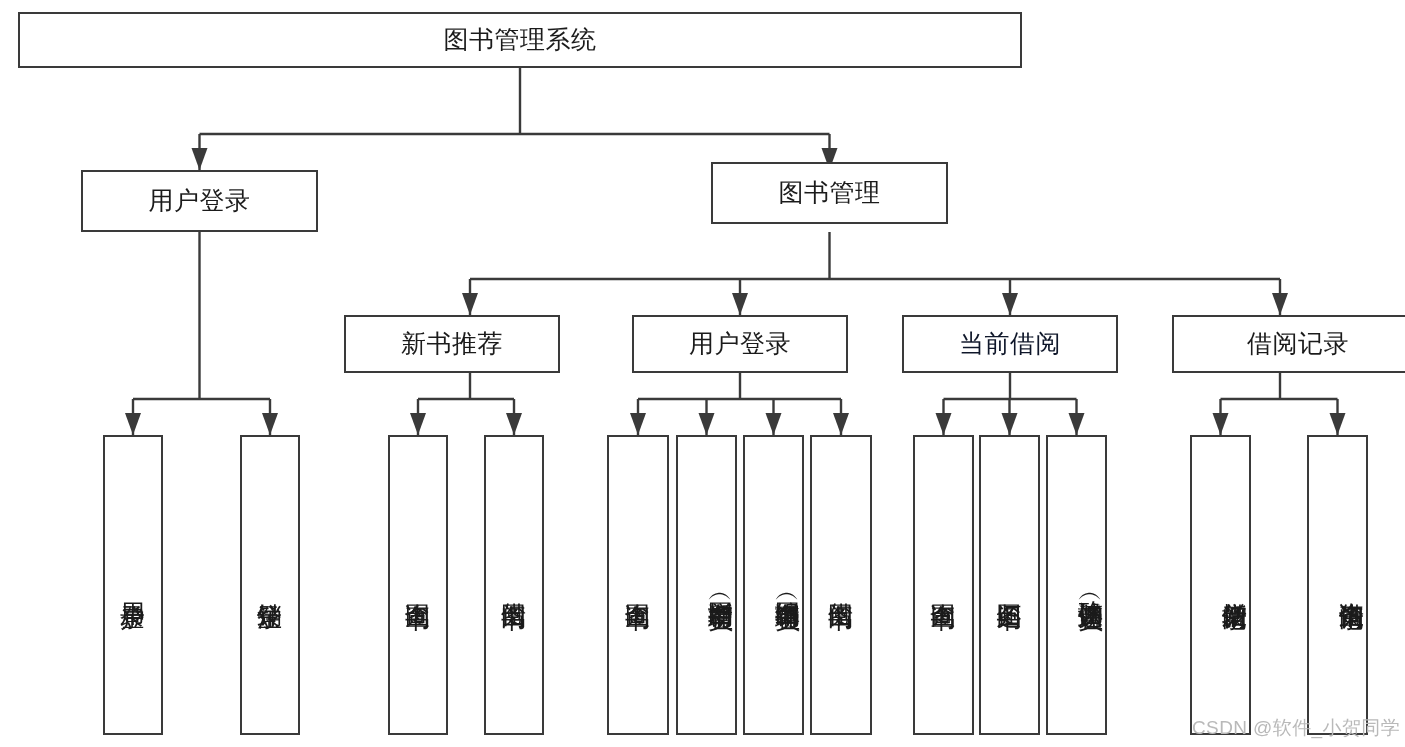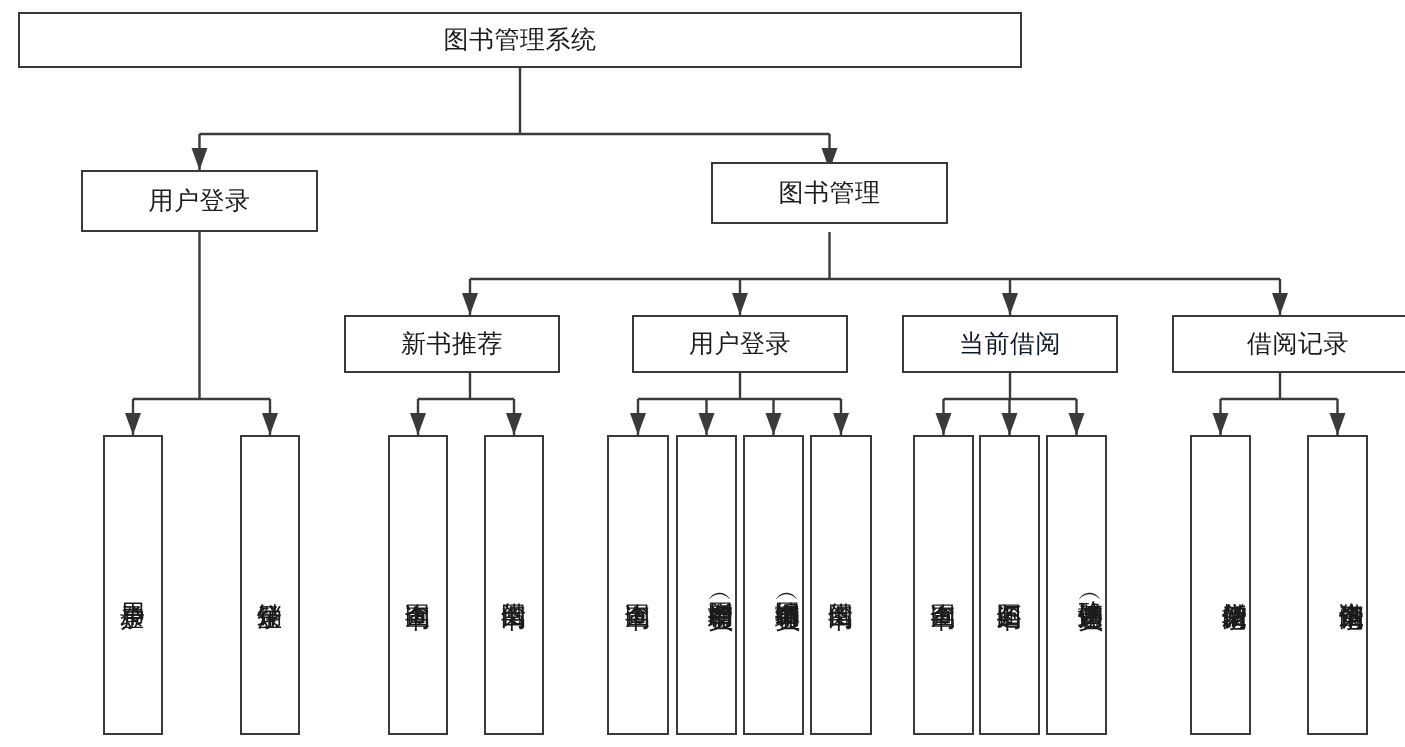--- a/index.html
+++ b/index.html
@@ -181,13 +181,14 @@
       <div class="node vert" style="left: 1046px; top: 435px; width: 61px; height: 300px; border-color: rgb(58, 58, 58); background: rgb(255, 255, 255); color: rgb(27, 27, 27);">
         <span class="node-label">确认归还（管理员）</span>
       </div>
       <div class="node vert" style="left: 1190px; top: 435px; width: 61px; height: 300px; border-color: rgb(58, 58, 58); background: rgb(255, 255, 255); color: rgb(27, 27, 27);">
         <span class="node-label">新增借阅记录</span>
       </div>
       <div class="node vert" style="left: 1307px; top: 435px; width: 61px; height: 300px; border-color: rgb(58, 58, 58); background: rgb(255, 255, 255); color: rgb(27, 27, 27);">
         <span class="node-label">查询借阅记录</span>
       </div>
     </div>
+  <div class="watermark">CSDN @软件_小贺同学</div>
 </div>
 
 </body></html>

